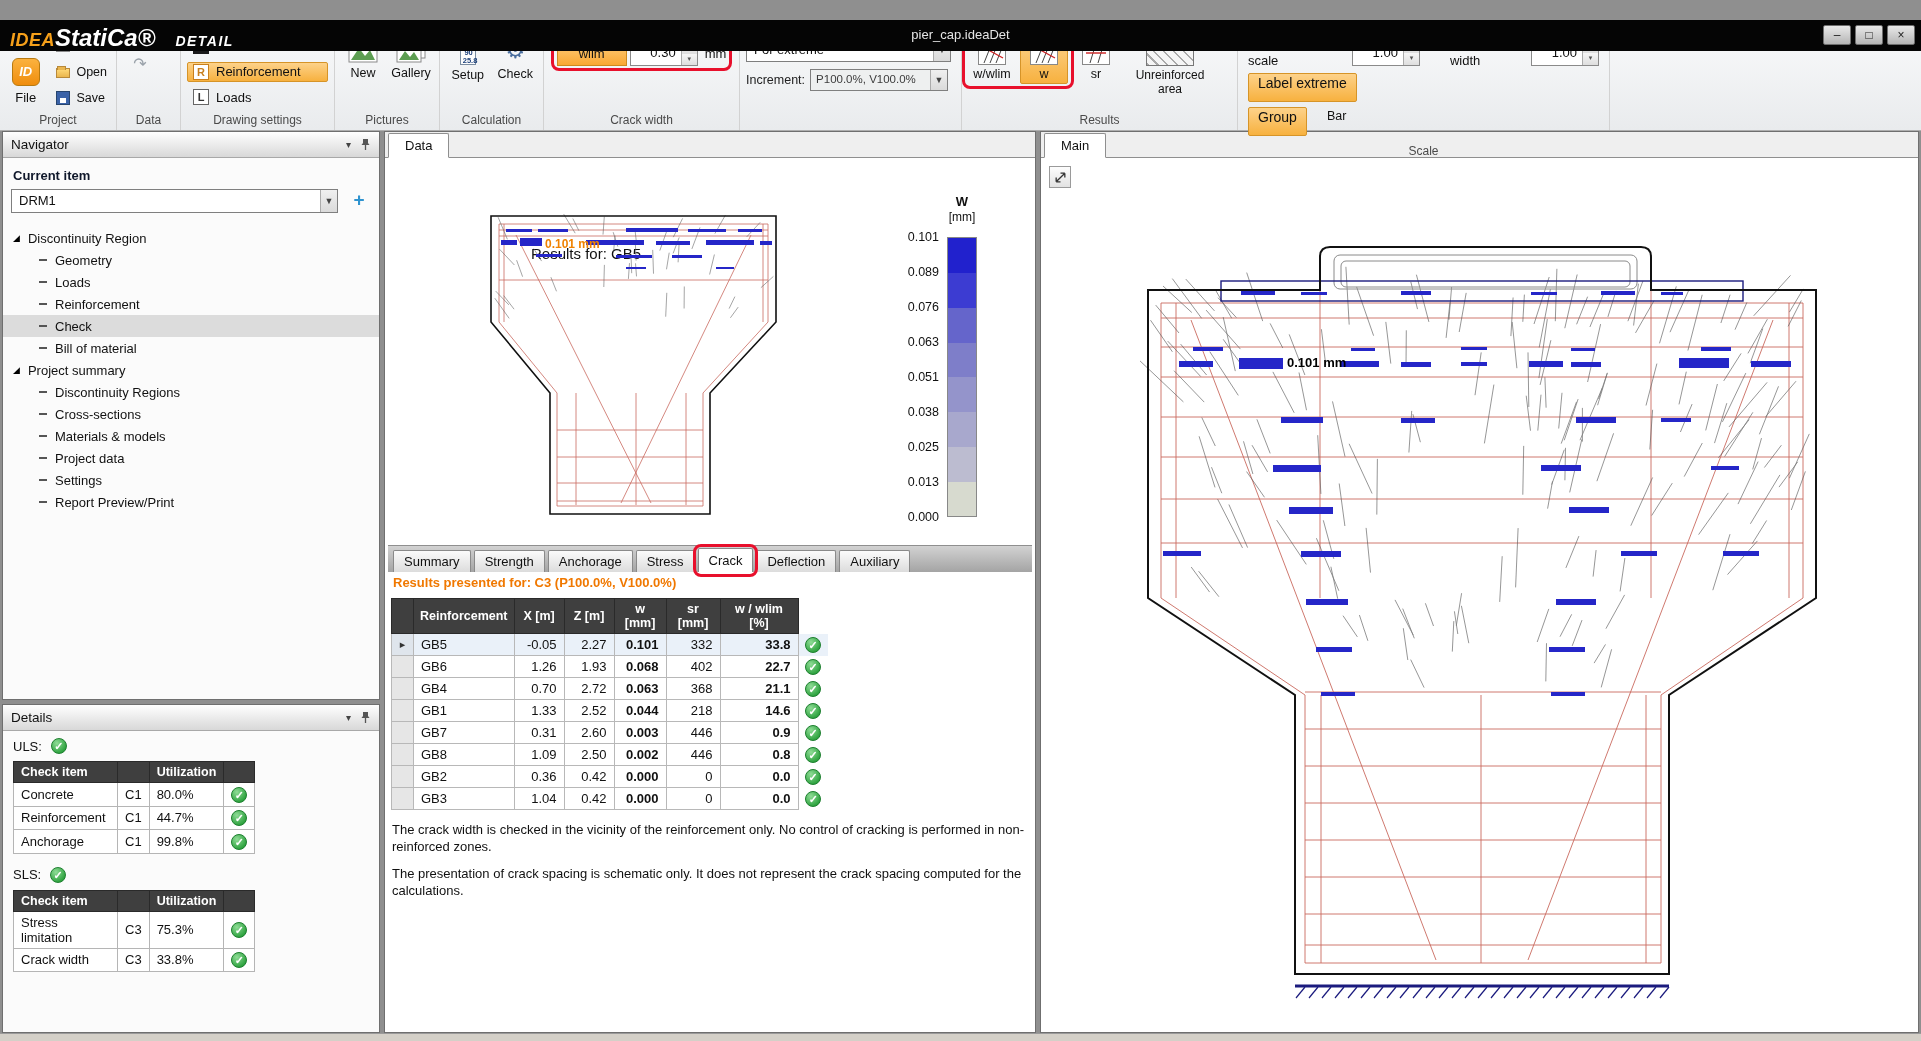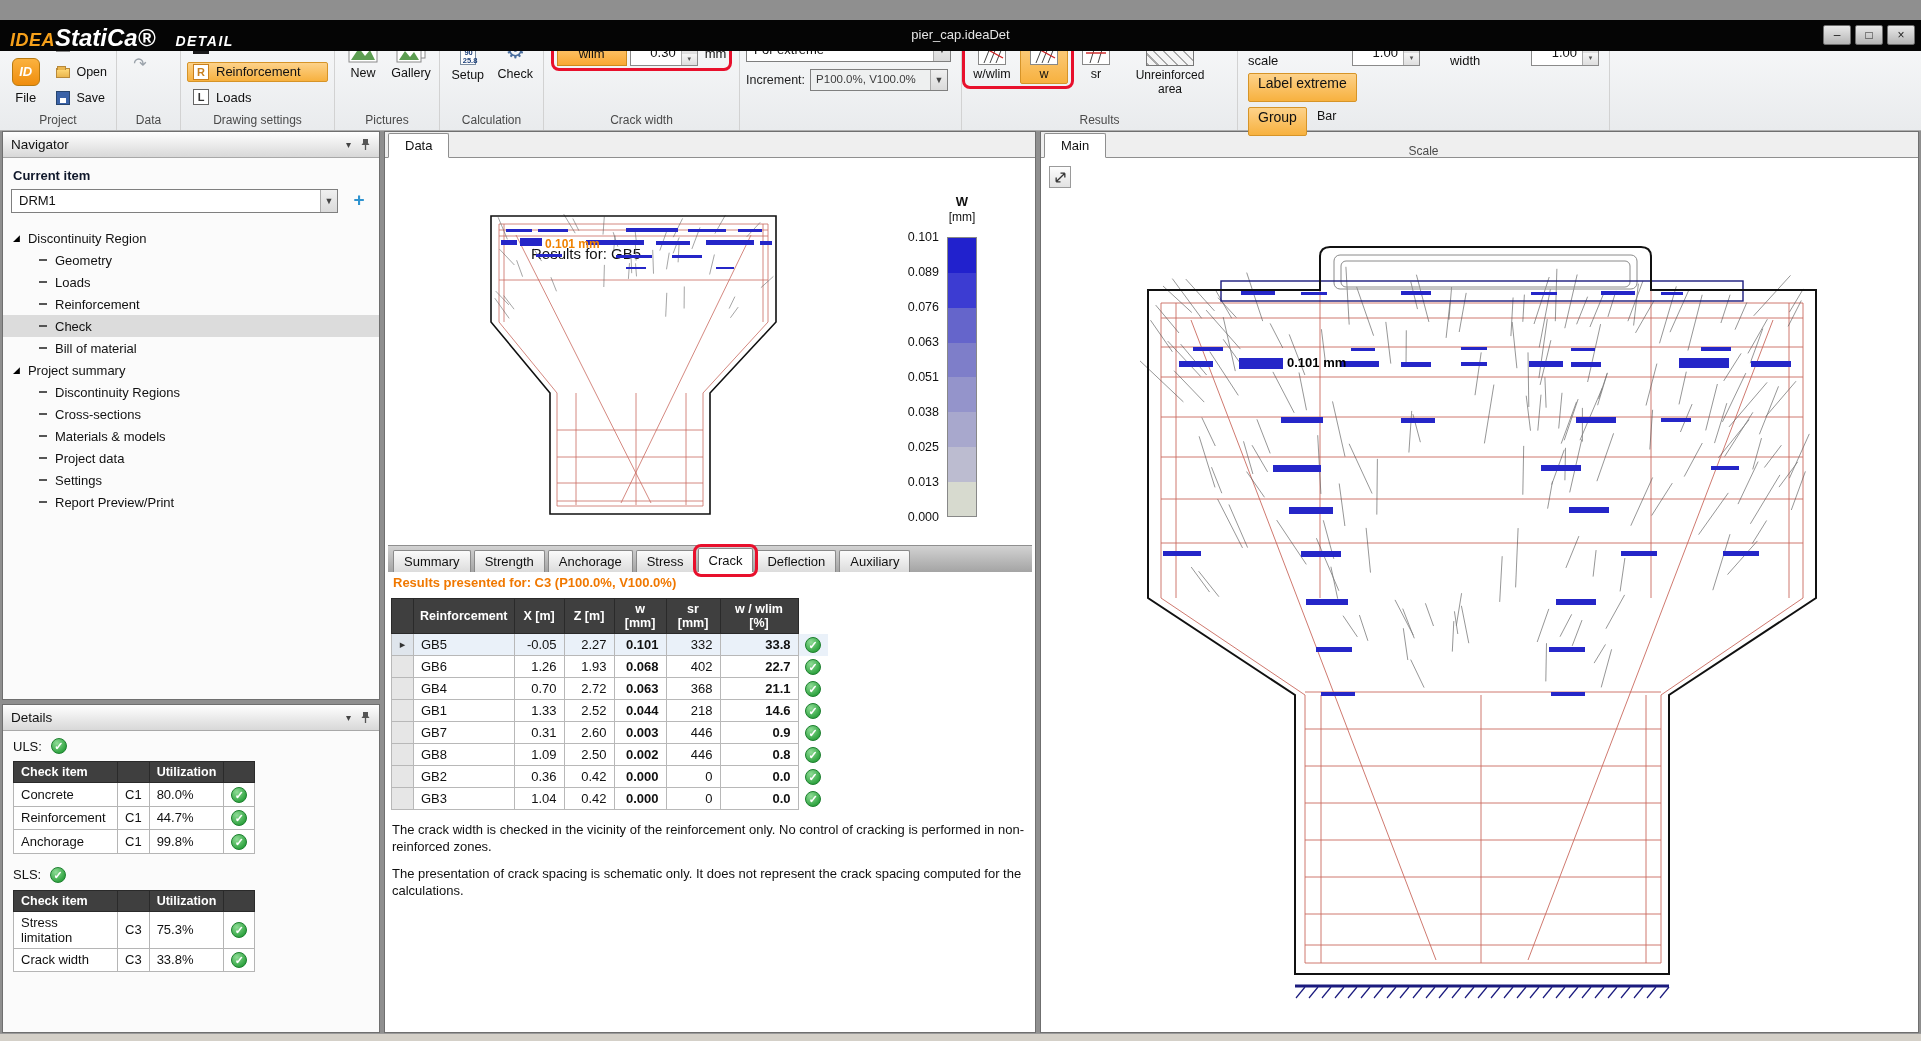--- a/index.html
+++ b/index.html
@@ -81,21 +81,21 @@
 .res-btn.selected { background:linear-gradient(#fdd28a,#f7b13f); border:1px solid #d69428; border-radius:2px; }
 .unre-btn { width:92px; display:flex; flex-direction:column; align-items:center; gap:3px; font-size:12px; line-height:1.15; text-align:center; padding-top:2px; }
 .hatchbox { width:48px; height:26px; border:1px solid #777; background:repeating-linear-gradient(45deg,#aaa 0 1.5px,#f5f5f5 1.5px 7px); }
 
 .scale-body { display:flex; gap:30px; padding:7px 10px; }
 .scol { display:flex; flex-direction:column; gap:5px; }
 .fieldrow { display:flex; align-items:center; gap:20px;justify-content:space-between; }
 .flabel { font-size:13px; }
 .obtn { height:29px; background:linear-gradient(#fdd28a,#f7b13f); border:1px solid #d69428; border-radius:2px; font-size:14px; padding:0 9px; line-height:19px; width:max-content; }
 .pbtn { height:21px; font-size:12.5px; padding:0 10px; line-height:19px; }
-.btnrow { display:flex; }
+.btnrow { display:flex; gap:10px; }
 
 
 .panel { position:absolute; background:#fbfbfb; border:1px solid #6f6f6f; }
 .phead { height:26px; background:linear-gradient(#ffffff,#d8d8d8); border-bottom:1px solid #a8a8a8; display:flex; align-items:center; justify-content:space-between; padding:0 8px; font-size:13.5px; }
 .phead-icons { display:flex; align-items:center; gap:9px; color:#444; font-size:10px; }
 .tabstrip { height:26px; background:#efefef; border-bottom:1px solid #8f8f8f; display:flex; align-items:flex-end; padding-left:3px; }
 .tab { height:25px; margin-bottom:-1px; padding:0 16px; background:#fff; border:1px solid #8f8f8f; border-bottom:1px solid #fff; font-size:13px; display:flex; align-items:center; border-radius:2px 2px 0 0; z-index:2; }
 .pbody { position:absolute; top:26px; left:0; right:0; bottom:0; background:#fff; overflow:hidden; }
 
 

